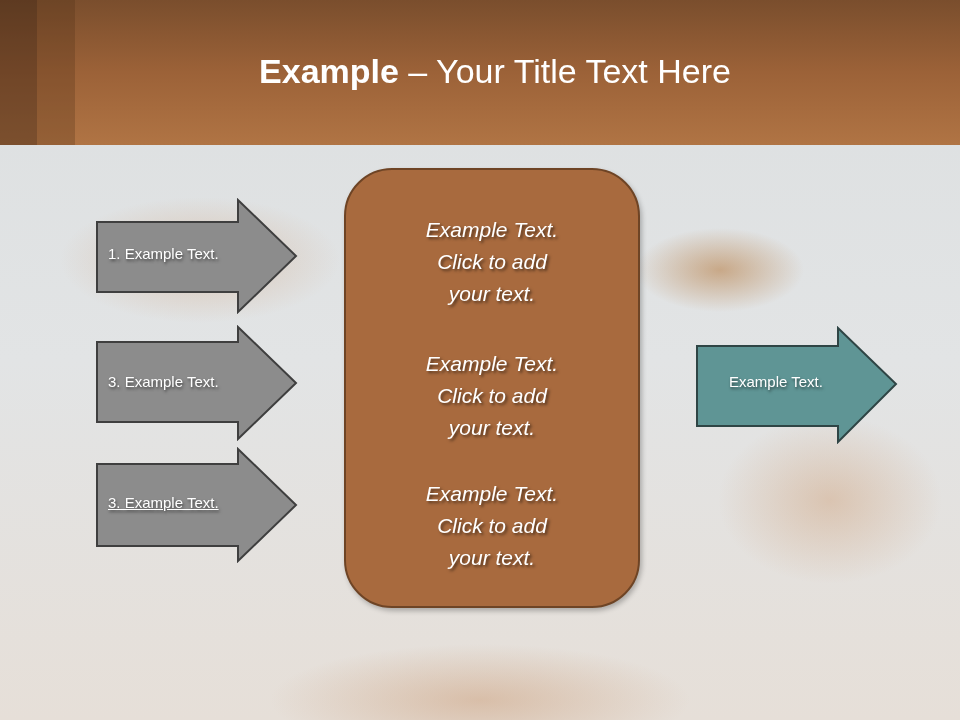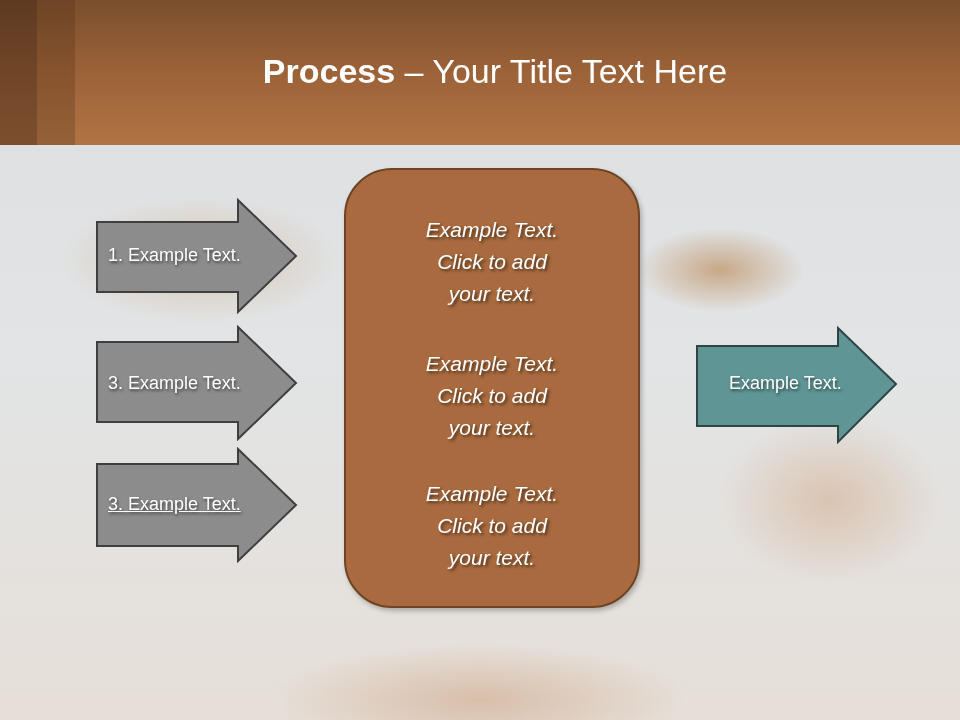--- a/index.html
+++ b/index.html
@@ -14,40 +14,40 @@
       linear-gradient(180deg, #dcdfe0 0%, #e2e4e5 50%, #e6dfd8 100%); }
   .header { position:absolute; left:0; top:0; width:960px; height:145px;
     background: linear-gradient(180deg, #7a4e2d 0%, #9c6238 50%, #b07444 100%); }
   .band1 { position:absolute; left:0; top:0; width:37px; height:145px; background:rgba(60,35,20,0.45); }
   .band2 { position:absolute; left:37px; top:0; width:38px; height:145px; background:rgba(80,45,20,0.28); }
   .title { position:absolute; left:0; top:52px; width:990px; text-align:center; color:#fff;
     font-size:34px; white-space:nowrap; }
   .title b { font-weight:bold; }
   .arrow { position:absolute; }
   .arrow svg { position:absolute; left:0; top:0; }
-  .arrow-label { position:absolute; color:#fff; font-size:18px; white-space:nowrap;
+  .arrow-label { position:absolute; color:#fff; font-size:15px; white-space:nowrap;
     text-shadow: 1px 2px 3px rgba(0,0,0,0.55); }
   .center-box { position:absolute; left:344px; top:168px; width:296px; height:440px;
     background:#a86a3e; border:2px solid #6e4425; border-radius:48px; box-sizing:border-box;
     box-shadow: 2px 3px 5px rgba(0,0,0,0.25); }
   .block { position:absolute; left:0; width:100%; text-align:center; color:#fff;
     font-style:italic; font-size:21px; line-height:32px;
     text-shadow: 2px 2px 3px rgba(0,0,0,0.55); }
   .block span { display:block; }
 </style>
 </head>
 <body>
 
 <div class="bg"></div>
 
 <div class="header">
   <div class="band1"></div>
   <div class="band2"></div>
   <div class="title">
-    <b>Process</b><span> – Your Title Text Here</span>
+    <b>Example</b><span> – Your Title Text Here</span>
   </div>
 </div>
 
 <div class="arrow" style="left:95px;top:198px;width:205px;height:116px;">
   <svg width="205" height="116">
     <polygon points="2,24 143,24 143,2 201,58 143,114 143,94 2,94" fill="#8c8c8c" stroke="#3f3f3f" stroke-width="2"></polygon>
   </svg>
   <span class="arrow-label" style="left:13px;top:47px;">1. Example Text.</span>
 </div>
 

